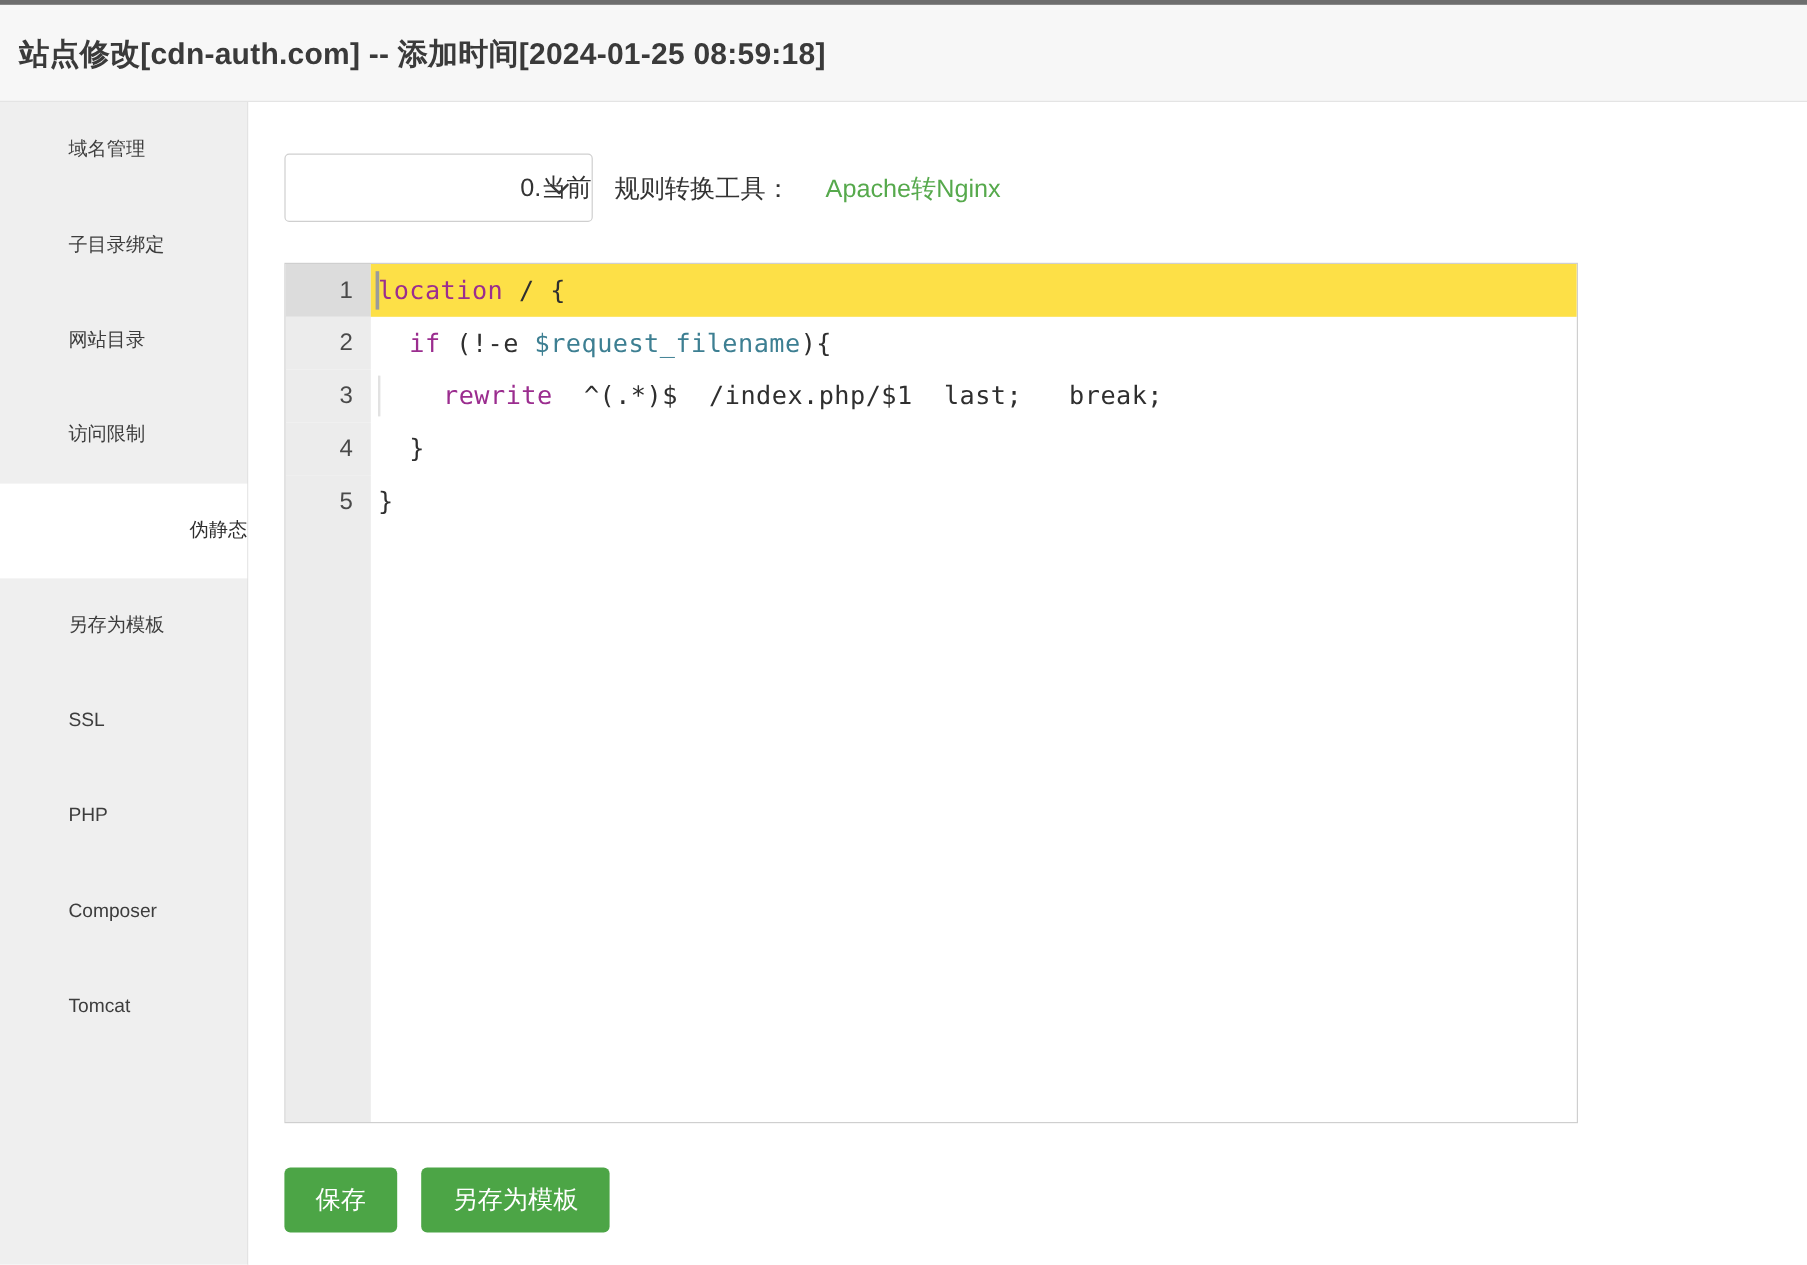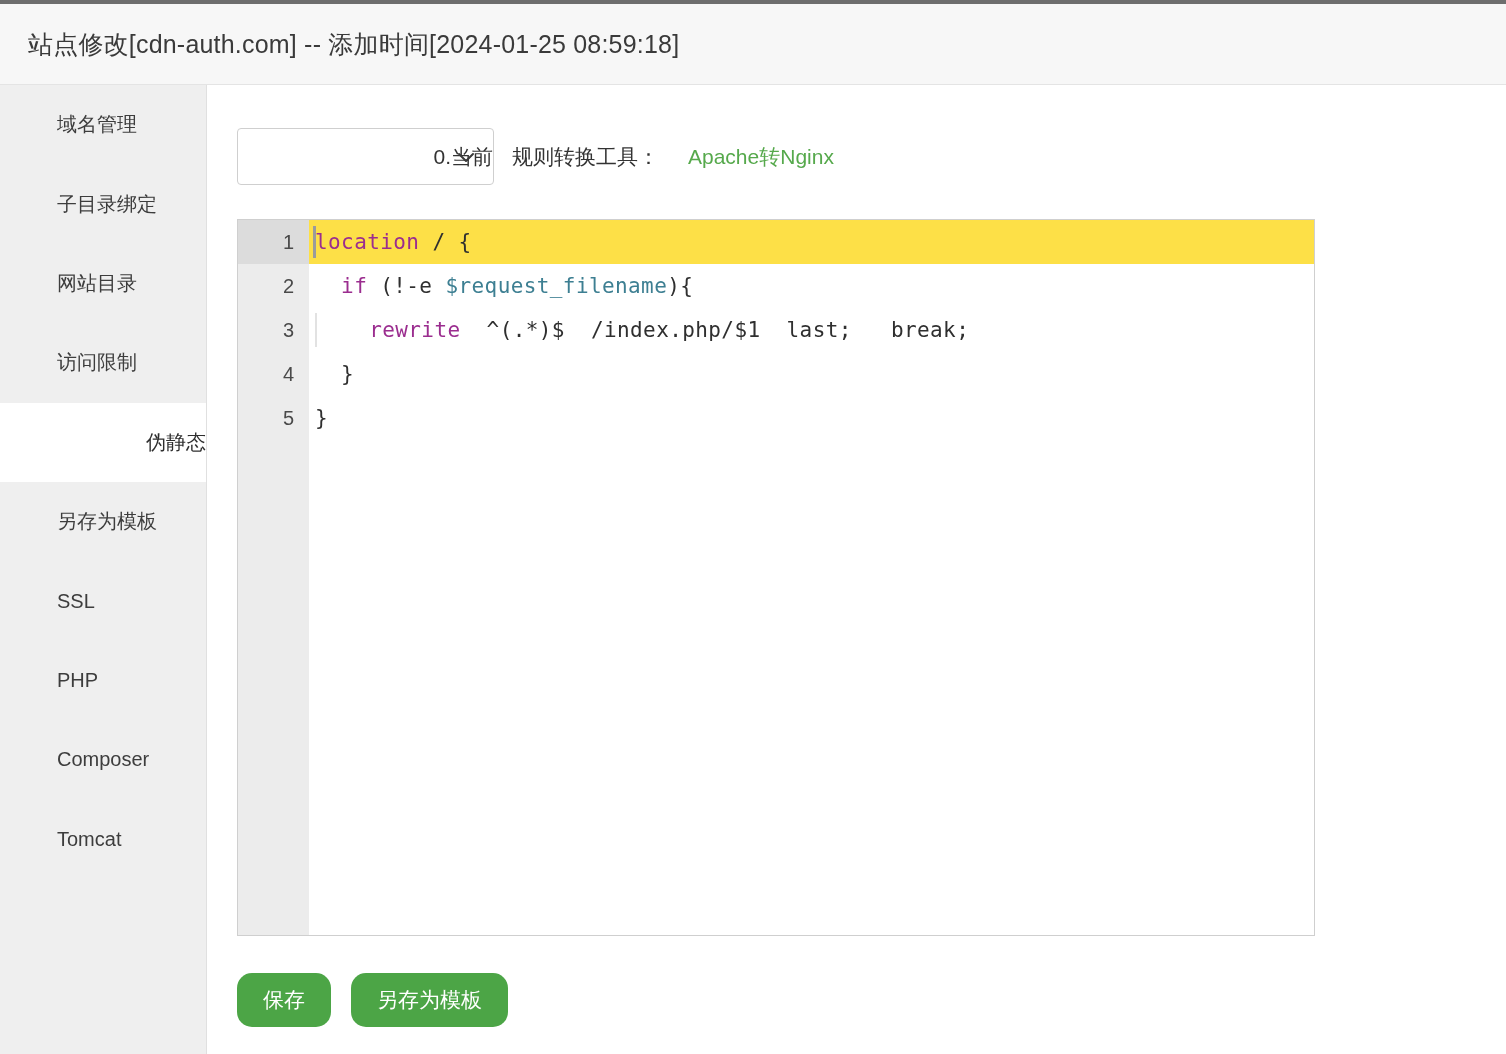--- a/index.html
+++ b/index.html
@@ -27,23 +27,23 @@
     top: 0;
     width: 1506px;
     height: 85px;
     background: #f7f7f7;
     border-top: 4px solid #6e6e6e;
     border-bottom: 1px solid #e4e4e4;
     display: flex;
     align-items: center;
   }
   .header-title {
-    padding-left: 28px;
+    padding-left: 16px;
     font-size: 25px;
-    font-weight: 400;
+    font-weight: 700;
     color: #3a3a3a;
     letter-spacing: 0.2px;
     white-space: nowrap;
   }
 
   
   .body-wrap {
     position: absolute;
     left: 0;
     top: 85px;
@@ -62,21 +62,21 @@
     border-right: 1px solid #e0e0e0;
     display: flex;
     flex-direction: column;
     padding-top: 0px;
   }
   .side-item {
     height: 79.4px;
     display: flex;
     align-items: center;
     padding-left: 57px;
-    font-size: 20px;
+    font-size: 16px;
     color: #3d3d3d;
     background: transparent;
     cursor: pointer;
     white-space: nowrap;
     user-select: none;
   }
   .side-item.active {
     background: #ffffff;
     color: #2e2e2e;
     justify-content: flex-end;
@@ -220,21 +220,21 @@
     left: 30px;
     top: 888px;
     display: flex;
     gap: 20px;
   }
   .btn {
     height: 54px;
     min-width: 94px;
     padding: 0 26px;
     border: none;
-    border-radius: 15px;
+    border-radius: 5px;
     background: #4ca546;
     color: #ffffff;
     font-size: 21px;
     font-family: "Liberation Sans", sans-serif;
     cursor: pointer;
     display: flex;
     align-items: center;
     justify-content: center;
     white-space: nowrap;
   }

